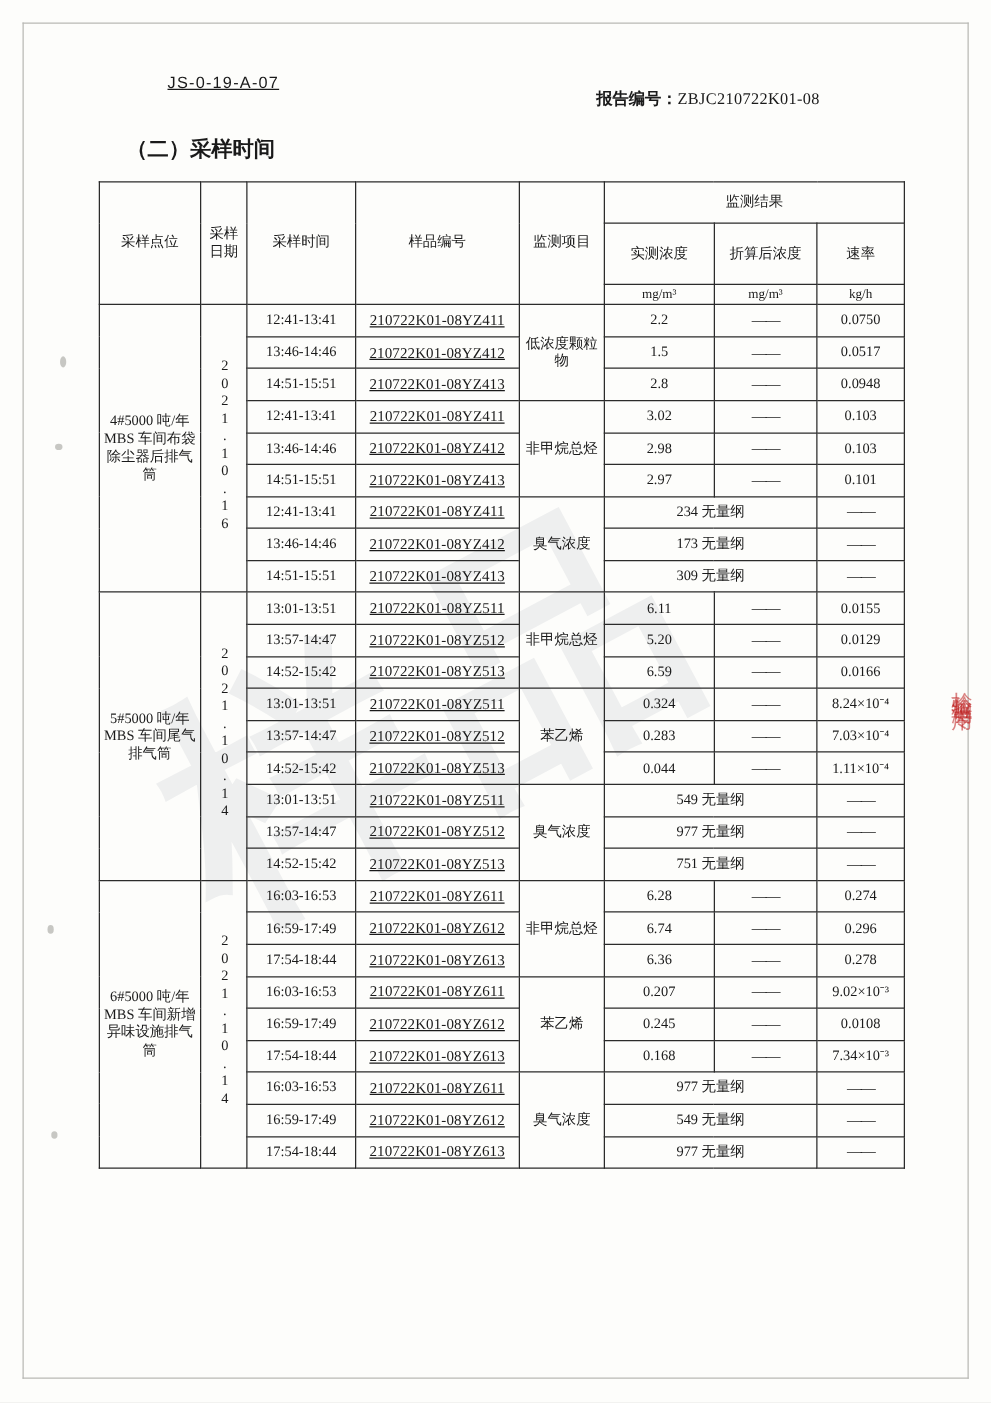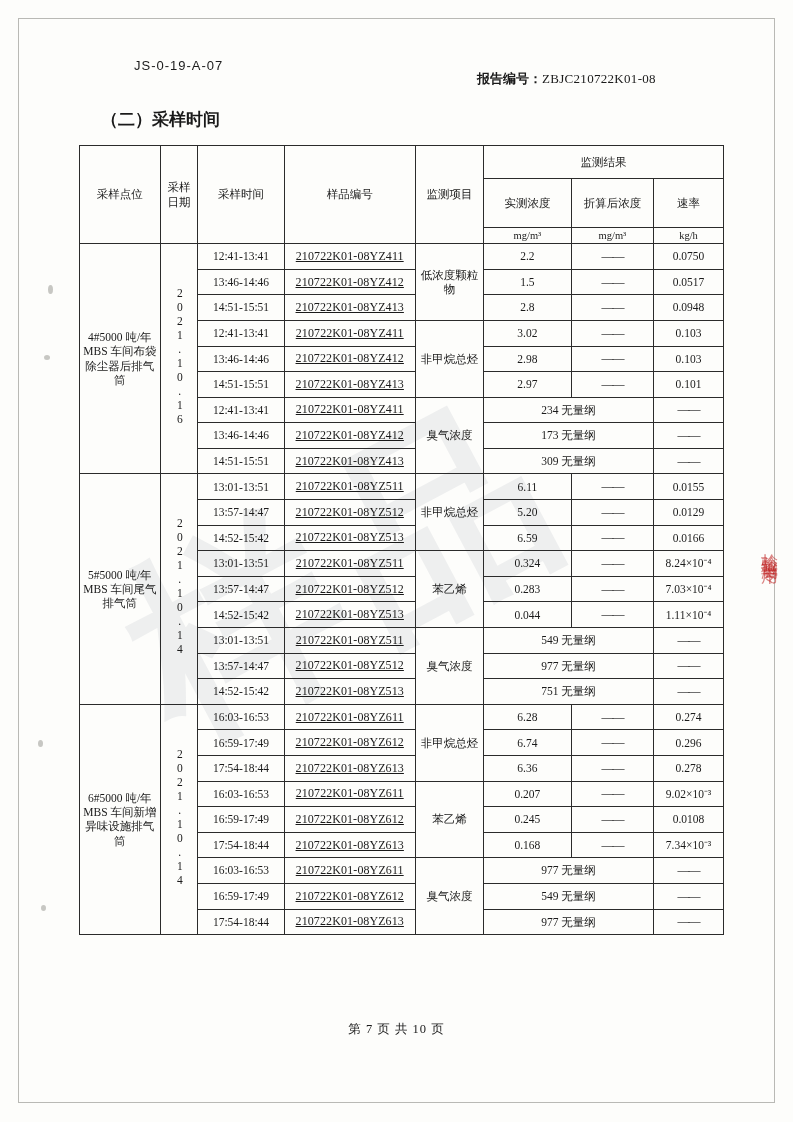--- a/index.html
+++ b/index.html
@@ -27,20 +27,21 @@
   .scan-edge-left { left: 18px; top: 18px; width: 1px; height: 1085px; }
   .scan-edge-right { left: 774px; top: 18px; width: 1px; height: 1085px; }
 
   .doc-code {
     position: absolute;
     left: 134px;
     top: 58px;
     font-size: 13px;
     letter-spacing: 1px;
     font-family: "Liberation Sans", sans-serif;
+    text-decoration: underline;
   }
   .report-no {
     position: absolute;
     left: 477px;
     top: 70px;
     font-size: 13px;
     white-space: nowrap;
   }
   .report-no b { font-weight: bold; }
   .report-no .val {
@@ -386,14 +387,13 @@
         </tr>
         <tr class="row">
           <td class="timecell">17:54-18:44</td>
           <td class="samplecell">210722K01-08YZ613</td>
           <td colspan="2" class="valcell">977 无量纲</td>
           <td class="ratecell dash">——</td>
         </tr>
       </tbody>
   </table>
 
-  <div class="footer">第 7 页  共 10 页</div>
 </div>
 
 </body></html>

